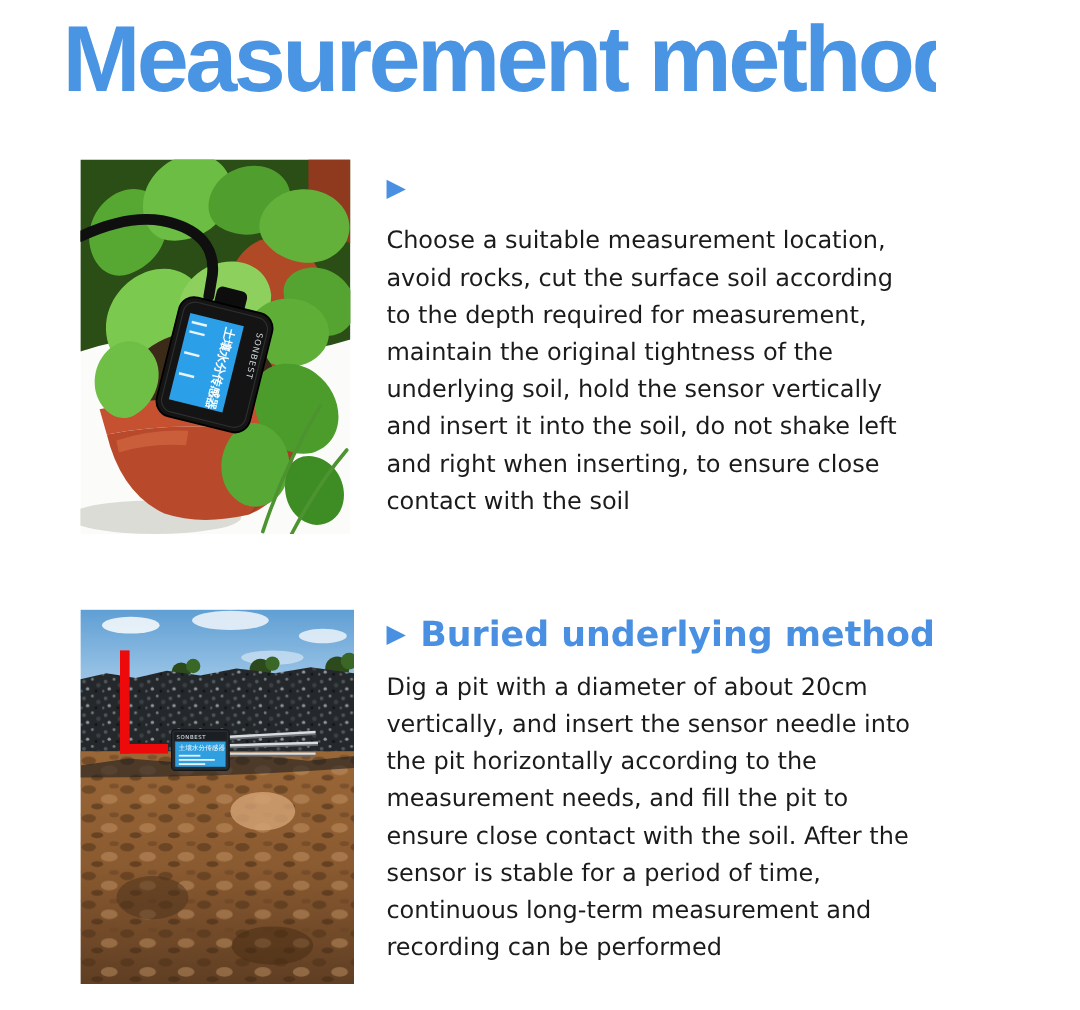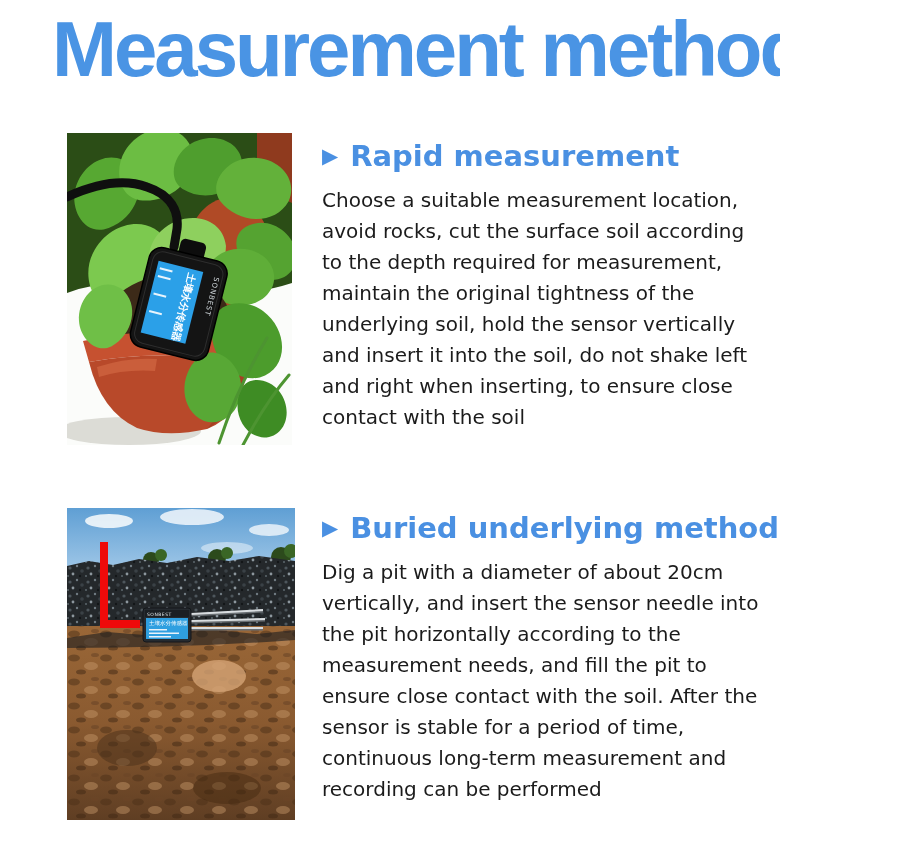--- a/index.html
+++ b/index.html
@@ -99,21 +99,20 @@
           <rect x="-27" y="14" width="13" height="2"></rect>
         </g>
         <text transform="translate(28,-34) rotate(90)" font-size="7" fill="#cfd6da" letter-spacing="1" font-family="DejaVu Sans, sans-serif">SONBEST</text>
       </g>
     </svg>
   </figure>
 
   <div class="text-col text1">
     <div class="heading">
       <span class="bullet">▶</span>
-      <span>Rapid measurement</span>
     </div>
     <p class="body">Choose a suitable measurement location,
 avoid rocks, cut the surface soil according
 to the depth required for measurement,
 maintain the original tightness of the
 underlying soil, hold the sensor vertically
 and insert it into the soil, do not shake left
 and right when inserting, to ensure close
 contact with the soil</p>
   </div>

